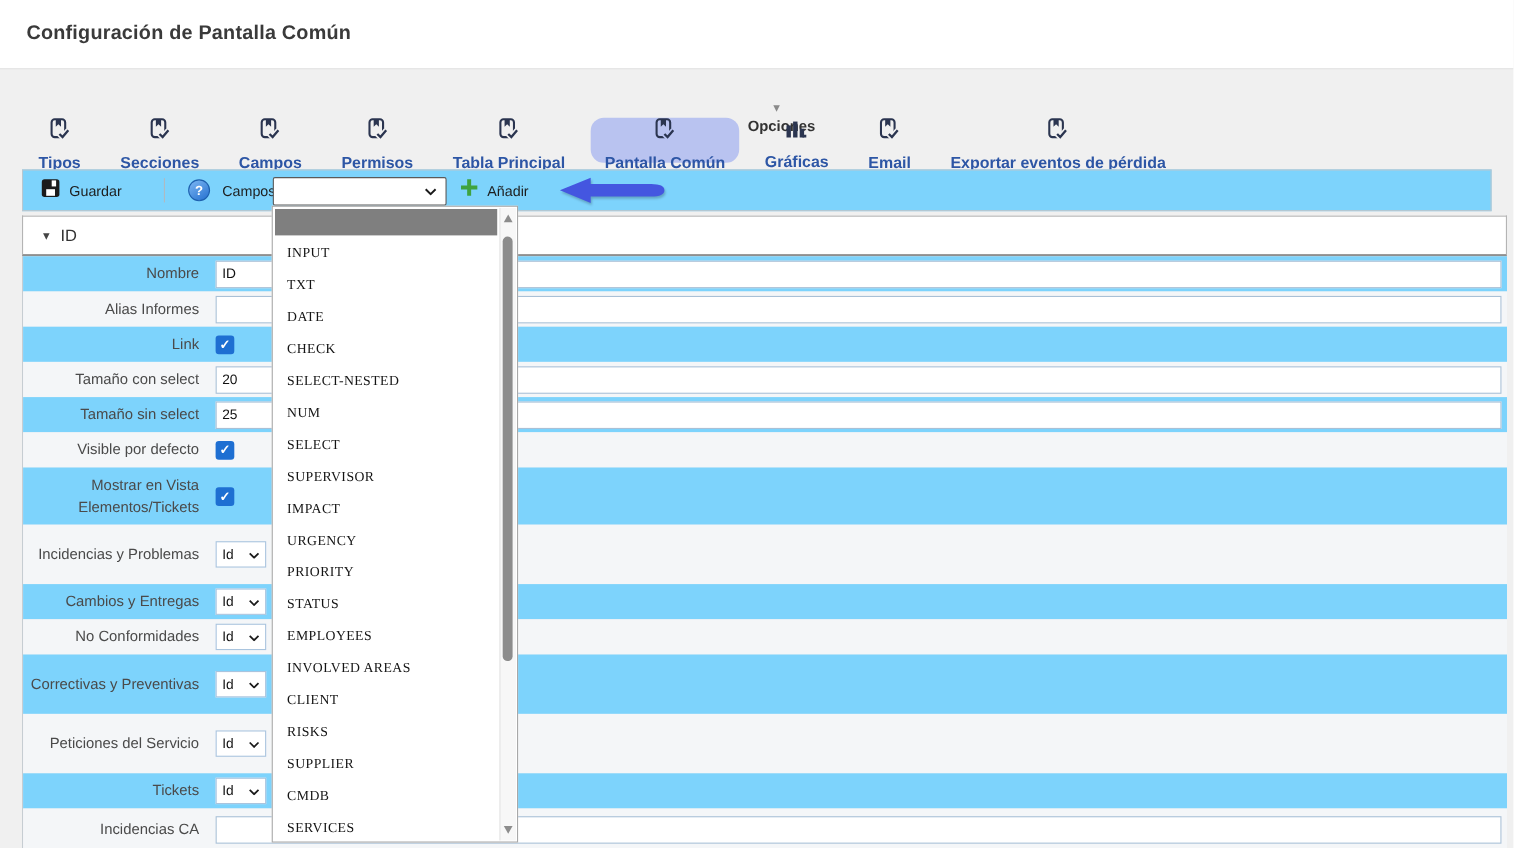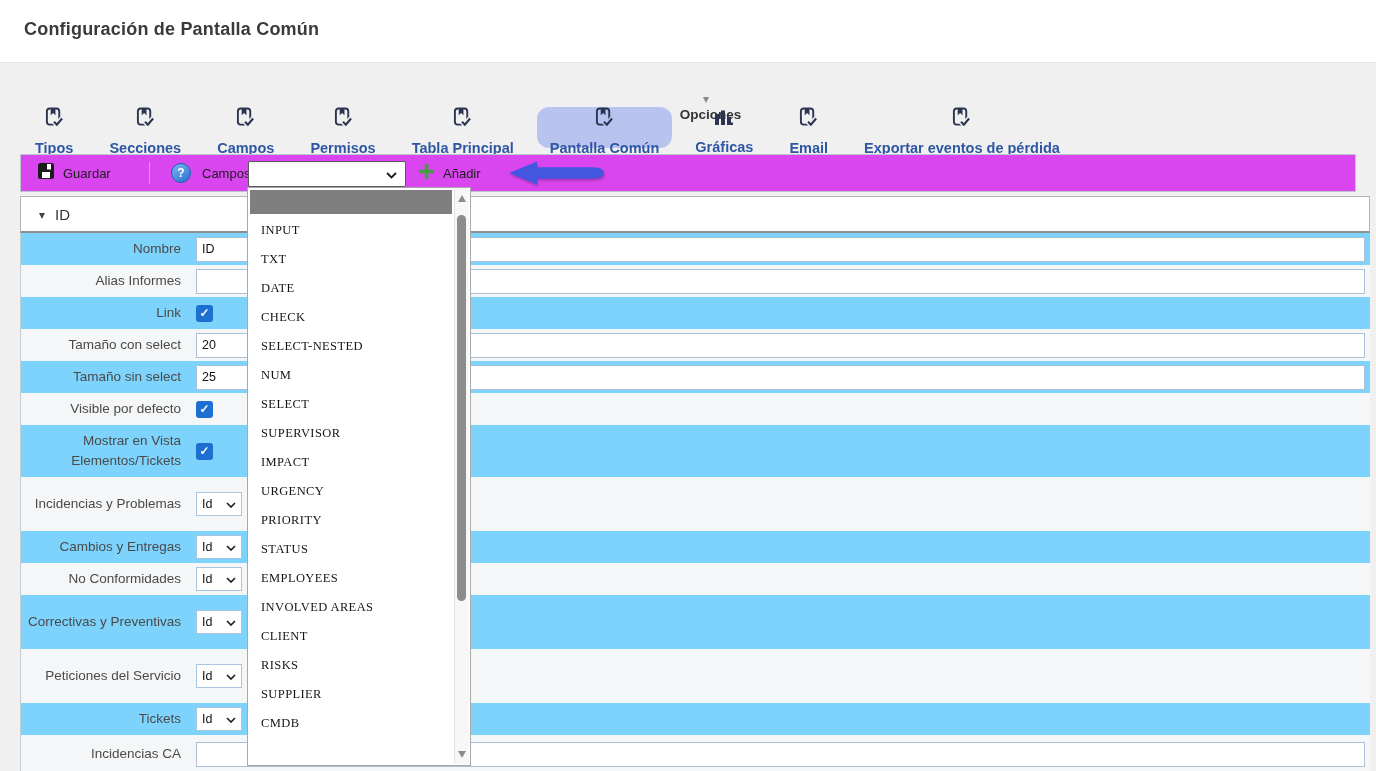--- a/index.html
+++ b/index.html
@@ -22,21 +22,21 @@
   
   .tabs { position:absolute; left:22px; top:44px; display:flex; gap:10px; }
   .tab { display:flex; align-items:center; gap:9px; padding:0 13px; height:41px;
          font-weight:700; font-size:14.5px; color:#2d56a5; cursor:pointer;
          --icon-halo:#f0f0f0; white-space:nowrap;flex-direction:column; }
   .tab.active { background:#b9c3f0; border-radius:12px; --icon-halo:#b9c3f0; }
   .tab svg { flex:none; }
 
   
   .toolbar { position:absolute; left:20px; top:91px; width:1336px; height:38px;
-             background:#d946ef; border:1px solid #bac7cf; }
+             background:#7dd3fc; border:1px solid #bac7cf; }
   .tb-item { position:absolute; top:0; height:36px; display:flex; align-items:center; }
   .tb-label { font-size:13px; color:#1d1d1d; }
   .tb-sep { position:absolute; left:128px; top:7px; width:1px; height:22px; background:#aebac2; }
   .help-badge { width:20px; height:20px; border-radius:50%;
                 background:linear-gradient(145deg,#7db7f3,#2470cf); border:1px solid #1d5fae;
                 color:#fff; font-size:12px; font-weight:700; display:flex; align-items:center;
                 justify-content:center; }
   .tb-select { position:absolute; left:227px; top:6px; width:158px; height:26px; background:#fff;
                border:1px solid #5a5a5a; border-radius:2px; display:flex; align-items:center;
                justify-content:flex-end; padding:0 8px; cursor:pointer; }
@@ -370,20 +370,21 @@
       <div class="dd-item">IMPACT</div>
       <div class="dd-item">URGENCY</div>
       <div class="dd-item">PRIORITY</div>
       <div class="dd-item">STATUS</div>
       <div class="dd-item">EMPLOYEES</div>
       <div class="dd-item">INVOLVED AREAS</div>
       <div class="dd-item">CLIENT</div>
       <div class="dd-item">RISKS</div>
       <div class="dd-item">SUPPLIER</div>
       <div class="dd-item">CMDB</div>
+      <div class="dd-item">SERVICES</div>
     </div>
     <div class="dd-sb">
       <div class="sb-up"></div>
       <div class="sb-thumb"></div>
       <div class="sb-down"></div>
     </div>
   </div>
 
 </div>
 

